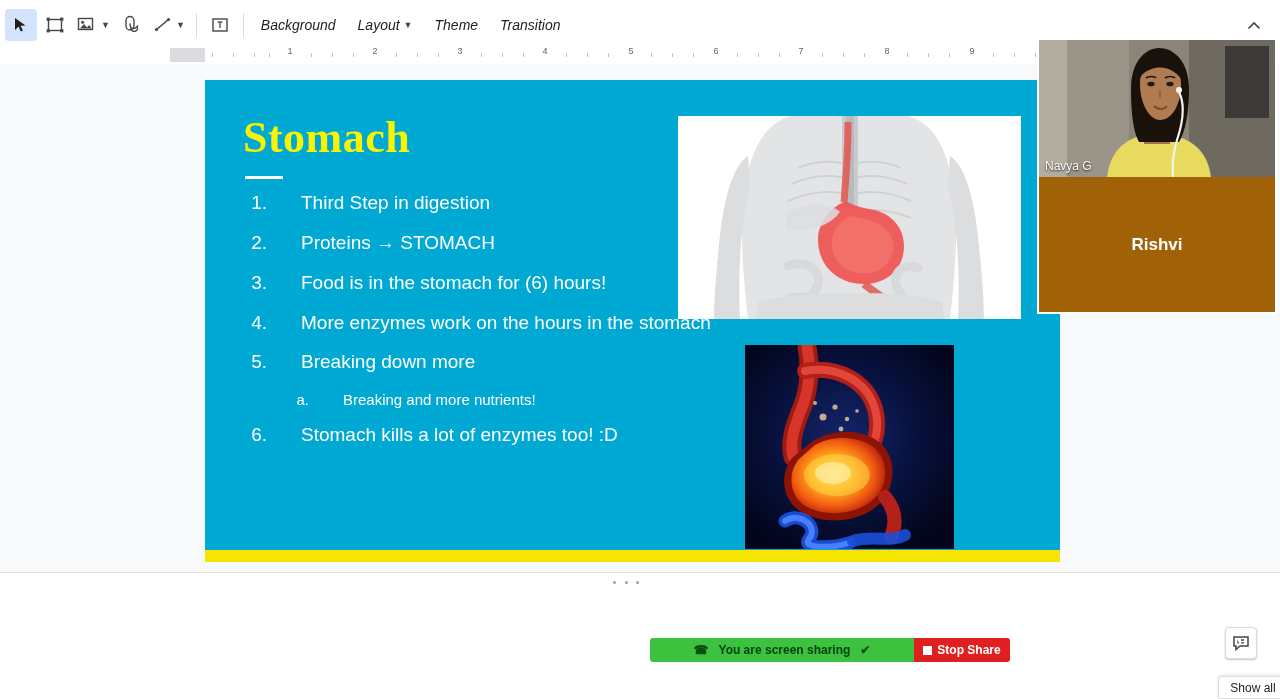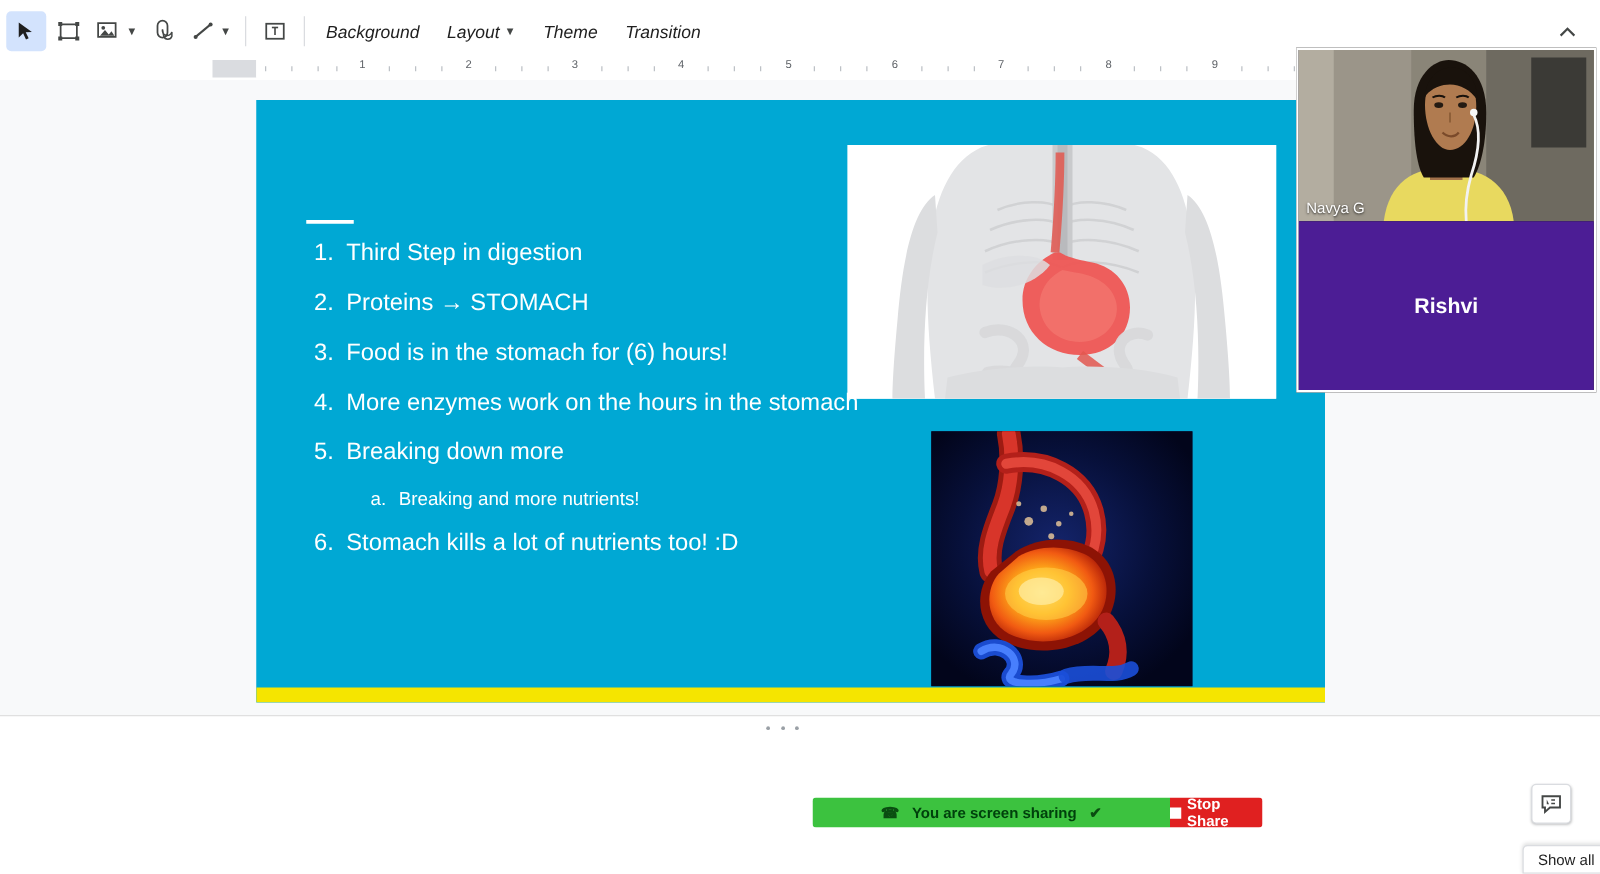--- a/index.html
+++ b/index.html
@@ -76,21 +76,21 @@
 
   .bullets {
     position:absolute; left:38px; top:112px; width:560px;
     color:#ffffff;
   }
   .bullet-row {
     display:flex; align-items:flex-start; margin-bottom:18px;
     font-size:19px; line-height:1.15;
   }
   .bullet-num { width:34px; flex:0 0 34px; text-align:right; padding-right:10px; }
-  .bullet-text { flex:1 1 auto; white-space:nowrap; }
+  .bullet-text { flex:1 1 auto; white-space:nowrap;margin-left:24px; }
   .bullet-row.sub {
     font-size:15px; margin-left:46px; margin-bottom:16px;
   }
   .bullet-row.sub .bullet-num { width:30px; flex:0 0 30px; }
 
   .img-anatomy {
     position:absolute; left:473px; top:36px; width:343px; height:203px;
     background:#ffffff; overflow:hidden;
   }
   .img-stomach {
@@ -110,21 +110,21 @@
     position:absolute; left:0; top:0; width:236px; height:137px;
     overflow:hidden; background:#6d6a63;
   }
   .zoom-name {
     position:absolute; left:6px; bottom:4px;
     color:#ffffff; font-size:12px; text-shadow:0 1px 2px rgba(0,0,0,.8);
   }
   .zoom-main-name {
     position:absolute; left:0; top:137px; width:236px; height:135px;
     display:flex; align-items:center; justify-content:center;
-    color:#ffffff; font-size:17px; font-weight:bold; background:#4c1d95;
+    color:#ffffff; font-size:17px; font-weight:bold; background:#a16207;
   }
 
   
   .notes-divider {
     position:absolute; left:0; top:572px; width:1280px; height:1px; background:#e0e0e0;
   }
   .notes-grip {
     position:absolute; left:613px; top:578px; width:26px; height:8px;
     display:flex; align-items:center; justify-content:space-between;
   }
@@ -140,21 +140,21 @@
     border-radius:3px; overflow:hidden;
     font-size:12px; font-weight:bold;
   }
   .share-green {
     flex:1 1 auto; background:#3cc23f; color:#00410c;
     display:flex; align-items:center; justify-content:center; gap:10px;
   }
   .share-phone { font-size:12px; color:#0a4d11; }
   .share-shield { font-size:12px; color:#0a4d11; }
   .share-stop {
-    width:74px; background:#e02020; color:#ffffff;
+    width:96px; background:#e02020; color:#ffffff;
     display:flex; align-items:center; justify-content:center; gap:5px;
   }
   .stop-sq { width:9px; height:9px; background:#ffffff; display:inline-block; }
 
   
   .feedback-btn {
     position:absolute; left:1225px; top:627px; width:32px; height:32px;
     background:#ffffff; border:1px solid #dadce0; border-radius:4px;
     display:flex; align-items:center; justify-content:center;
     box-shadow:0 1px 2px rgba(60,64,67,.3);
@@ -288,20 +288,21 @@
   <div class="ruler-num" style="left:716px">6</div>
   <div class="ruler-num" style="left:801px">7</div>
   <div class="ruler-num" style="left:887px">8</div>
   <div class="ruler-num" style="left:972px">9</div>
 </div>
 
 <div class="workspace">
 
   <div class="slide">
 
+    <div class="slide-title">Stomach</div>
     <div class="title-rule"></div>
 
     <div class="bullets">
 
       <div class="bullet-row">
         <span class="bullet-num">1.</span>
         <span class="bullet-text">Third Step in digestion</span>
       </div>
 
       <div class="bullet-row">
@@ -324,21 +325,21 @@
         <span class="bullet-text">Breaking down more</span>
       </div>
 
       <div class="bullet-row sub">
         <span class="bullet-num">a.</span>
         <span class="bullet-text">Breaking and more nutrients!</span>
       </div>
 
       <div class="bullet-row">
         <span class="bullet-num">6.</span>
-        <span class="bullet-text">Stomach kills a lot of nutrients too! :D</span>
+        <span class="bullet-text">Stomach kills a lot of enzymes too! :D</span>
       </div>
     </div>
 
     <div class="img-anatomy">
       <svg class="torso-svg" viewBox="0 0 343 203" preserveAspectRatio="none">
         <rect x="0" y="0" width="343" height="203" fill="#ffffff"></rect>
 
         <path d="M103 4 C112 -2 140 -6 171 -6 C202 -6 230 -2 240 4
                  C262 16 272 44 276 78 C280 112 278 150 272 203
                  L70 203 C64 150 62 112 66 78 C70 44 81 16 103 4 Z" fill="#e3e4e6"></path>

